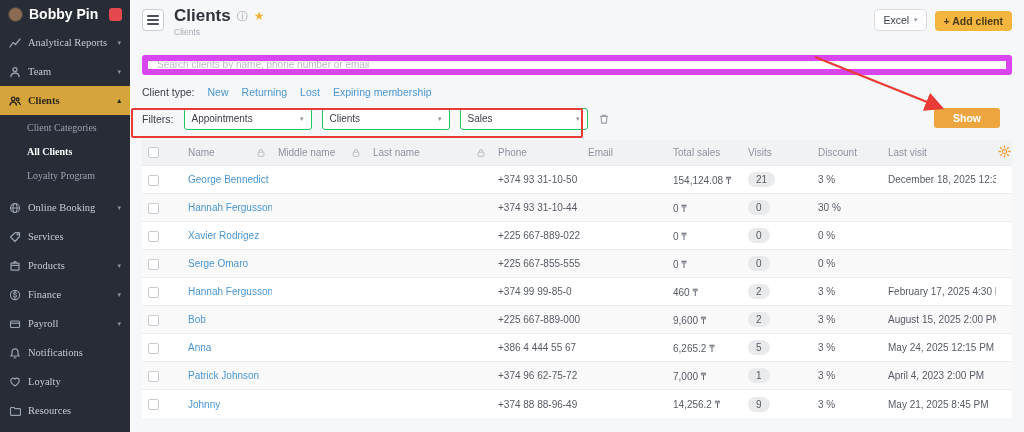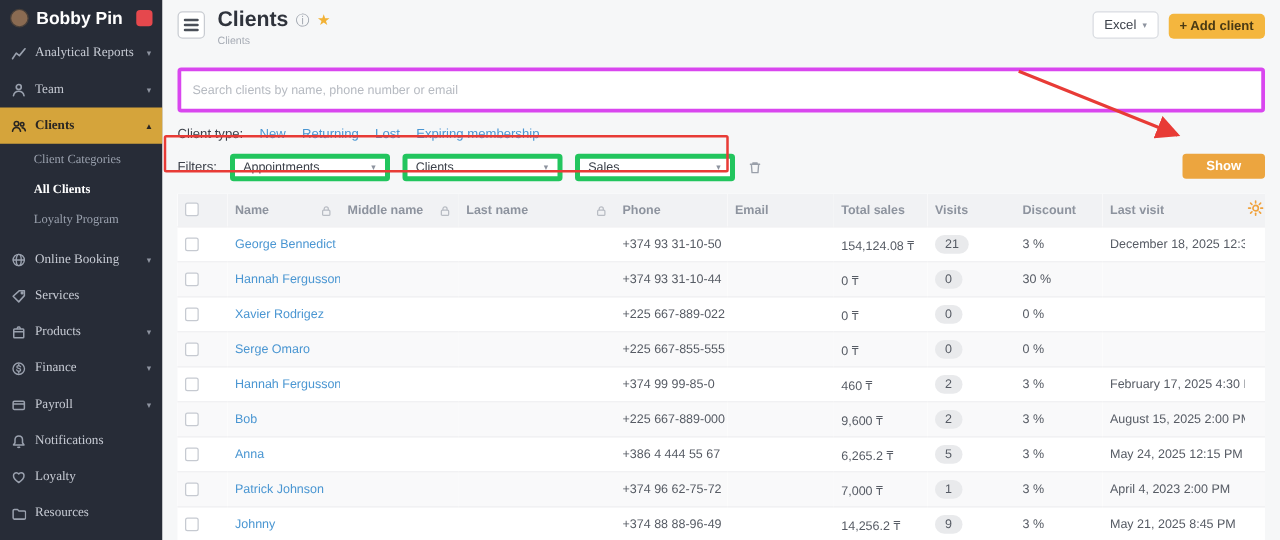--- a/index.html
+++ b/index.html
@@ -36,36 +36,36 @@
   .page-title { font-size:17px; margin:0; color:#2f333c; font-weight:bold; }
   .info { color:#9aa0aa; font-size:11px; }
   .star { color:#f2b236; font-size:12px; }
   .subtitle { font-size:8.5px; color:#a7acb5; margin-top:1px; }
   .top-actions { margin-left:auto; display:flex; gap:8px; align-items:flex-end; margin-top:3px; }
   .btn-excel { display:flex; align-items:center; gap:5px; background:#fff; border:1px solid #d9dce1;
                border-radius:4px; padding:4px 8px; font-size:10.5px; color:#3c414a; cursor:pointer; }
   .btn-excel .caret { font-size:7px; color:#8d939f; }
   .btn-add { background:#f4b63e; border-radius:4px; padding:4px 9px; font-size:10.5px; color:#4a3a14; font-weight:bold; cursor:pointer; }
   .search { margin-top:12px; }
-  .search input { width:100%; height:36px; border:3px solid #d946ef; border-radius:3px; background:#fff;
+  .search input { width:100%; height:20px; border:6px solid #d946ef; border-radius:3px; background:#fff;
                   padding:0 9px; font-size:10px; color:#444; font-family:inherit; }
   .search input::placeholder { color:#b6bac1; }
   .ct-row { display:flex; align-items:flex-end; gap:13px; margin-top:11px; font-size:10.5px; color:#3c414a; }
   .ct-row a { color:#4a96d2; cursor:pointer; text-decoration:none; }
   .filters-row { position:relative; display:flex; align-items:center; gap:10px; margin-top:10px; height:22px; font-size:10.5px; color:#3c414a; }
   .select { display:flex; align-items:center; justify-content:space-between; width:128px; height:22px;
-            background:#fff; border:4px solid #22c55e; border-radius:3px; padding:4px 7px; font-size:10px; color:#3c414a; cursor:pointer; }
+            background:#fff; border:1px solid #22c55e; border-radius:3px; padding:4px 7px; font-size:10px; color:#3c414a; cursor:pointer; }
   .select .caret { font-size:7px; color:#8d939f; }
   .trash { display:flex; align-items:center; color:#9aa0aa; cursor:pointer; }
-  .btn-show { position:absolute; right:0; top:0; background:#eca53f; color:#fff; border-radius:3px;
+  .btn-show { position:absolute; right:12px; top:0; background:#eca53f; color:#fff; border-radius:3px;
               font-size:10.5px; padding:4px 19px; font-weight:bold; cursor:pointer; }
   
   .table-wrap { margin-top:10px; }
   table { width:100%; border-collapse:collapse; table-layout:fixed; background:#fff; font-size:10px; }
-  th { background:#f1f2f4; color:#8d939e; font-weight:bold; text-align:left; padding:7px 6px; white-space:nowrap; overflow:hidden; }
+  th { background:#f1f2f4; color:#8d939e; font-weight:normal; text-align:left; padding:7px 6px; white-space:nowrap; overflow:hidden; }
   td { padding:0 6px; height:28px; color:#565b64; white-space:nowrap; overflow:hidden; border-top:1px solid #ededef; }
   tr.alt td { background:#f9f9fa; }
   td a { color:#4a96d2; text-decoration:none; cursor:pointer; }
   .pill { display:inline-block; background:#e9eaec; border-radius:9px; padding:2px 8px; min-width:8px; text-align:center; }
   .checkbox { display:inline-block; width:11px; height:11px; border:1px solid #c6cad1; border-radius:2px; background:#fff; vertical-align:middle; cursor:pointer; }
   th .lock { float:right; color:#b8bcc3; margin-top:1px; }
   .gear-th { color:#f0a23c; padding:5px 2px; }
   
   .anno { position:absolute; pointer-events:none; z-index:50; }
   #annoRect { left:1px; top:108px; width:452px; height:30px; border:2px solid #e83b36; border-radius:2px; }

